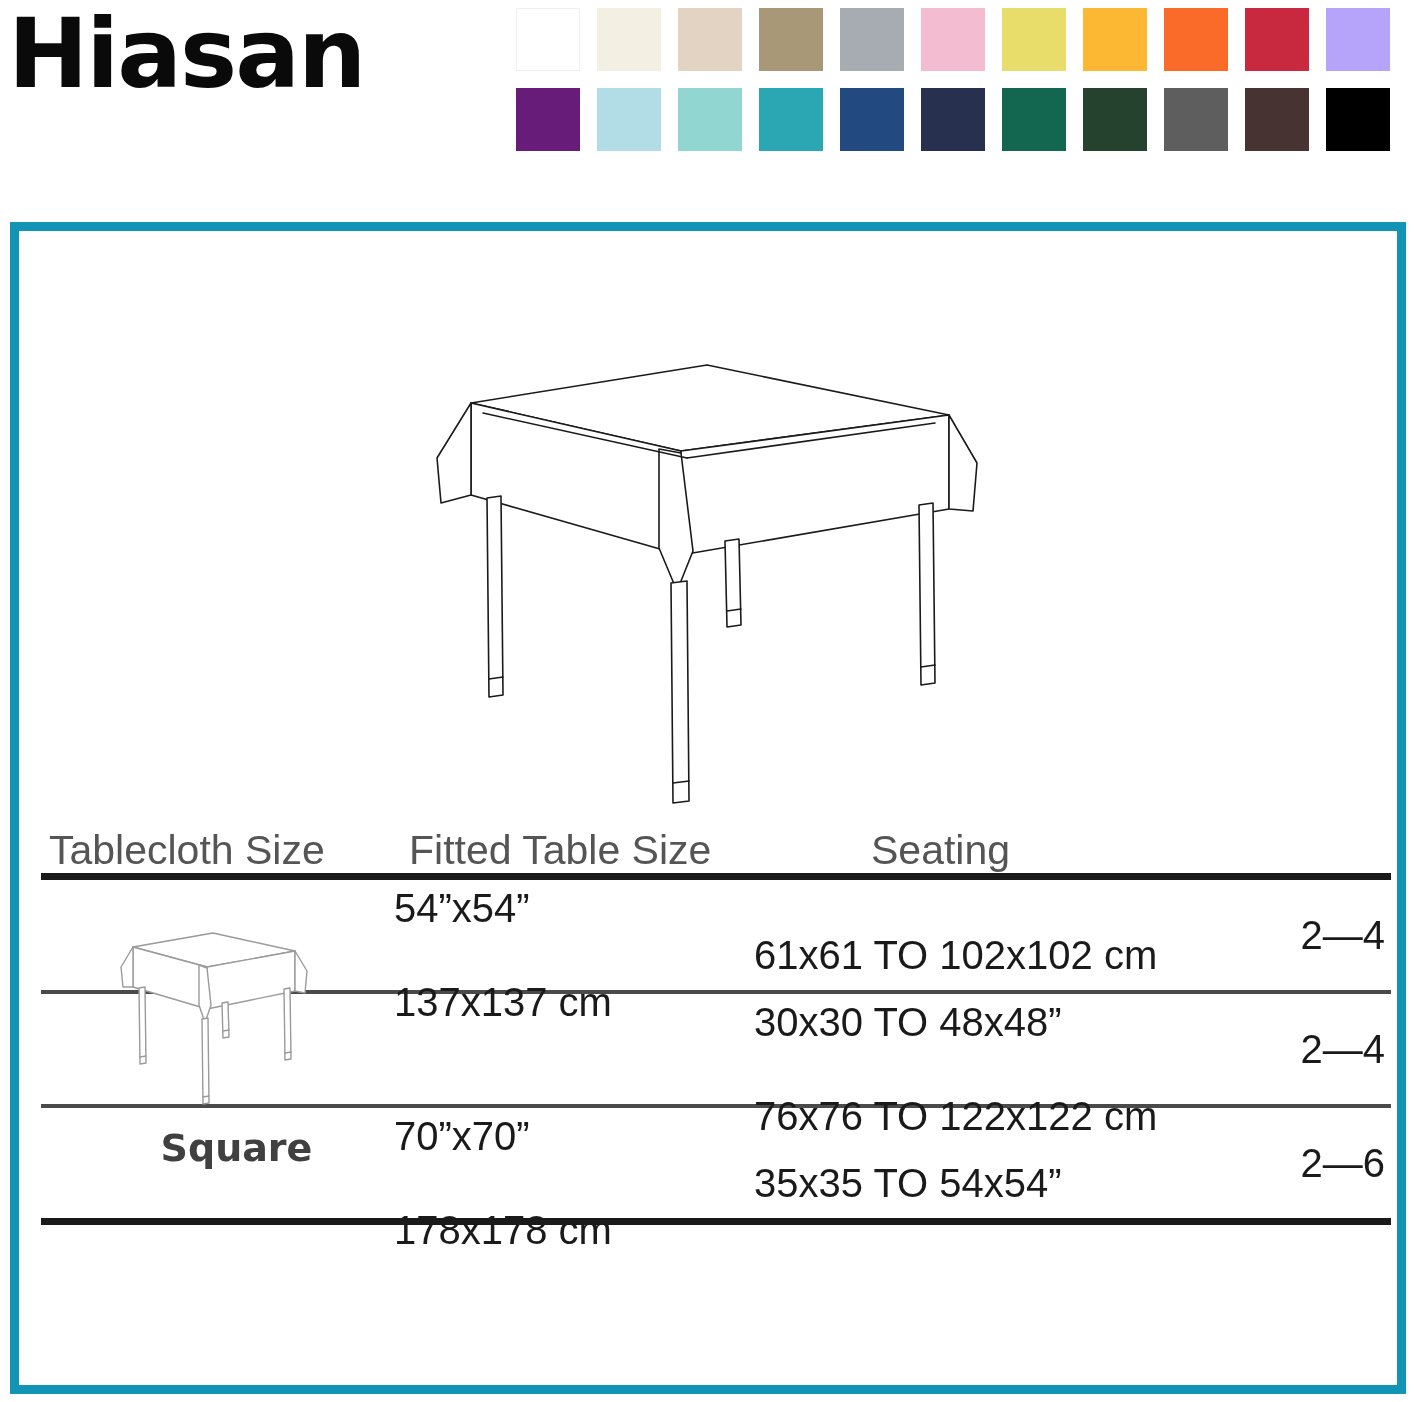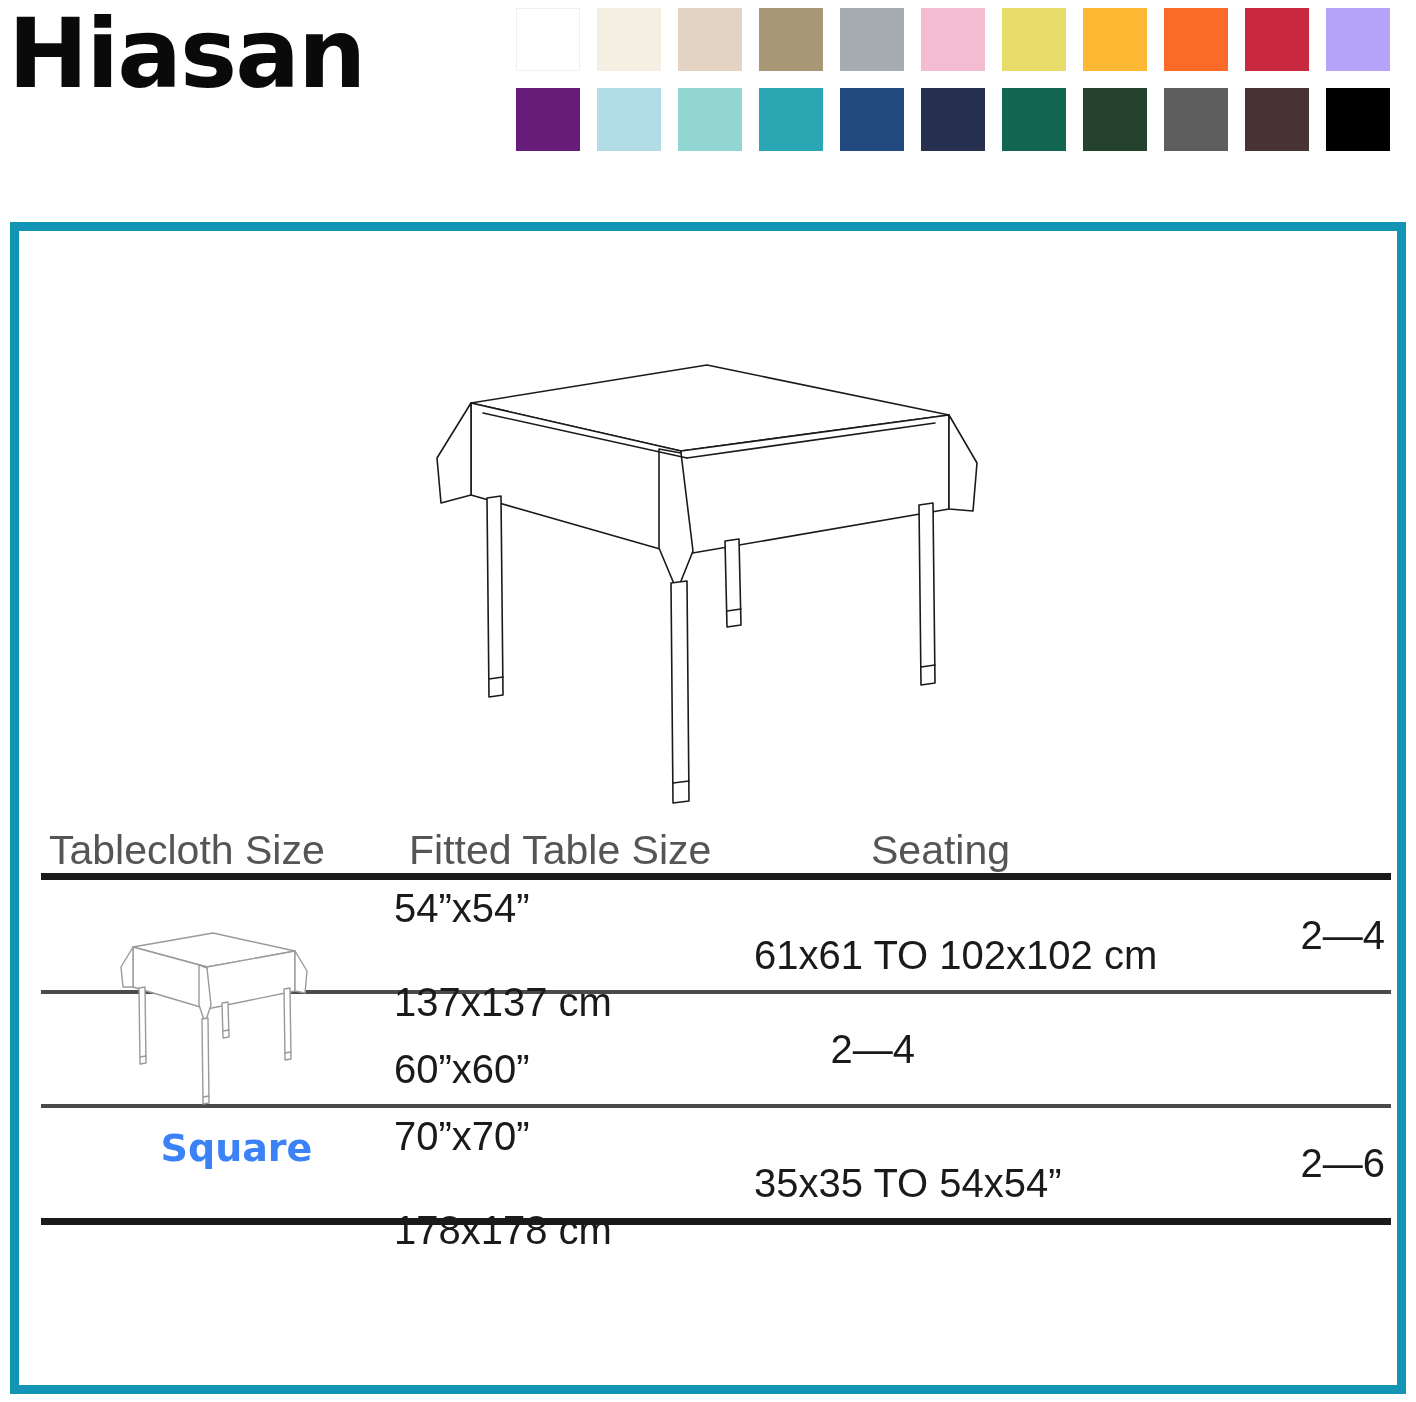--- a/index.html
+++ b/index.html
@@ -166,21 +166,21 @@
     flex-direction: column;
     align-items: center;
     justify-content: center;
   }
   #shape-icon { width: 205px; height: 200px; }
   #shape-icon svg { display: block; width: 100%; height: 100%; }
   #shape-label {
     margin-top: 12px;
     font-size: 38px;
     font-weight: 700;
-    color: #3b82f6;
+    color: #404040;
     font-family: "DejaVu Sans", sans-serif;
     line-height: 1;
     margin-left: 46px;
   }
 </style>
 </head>
 <body>
 
 <div id="page">
 
@@ -285,21 +285,26 @@
           <div class="seating-val">2—4</div>
         </div>
       </div>
 
       <div class="rule-thin"></div>
 
       <div class="data-row">
         <div class="col-shape"></div>
         <div class="col-cloth">
           <div class="cell-lines">
-            <span class="line">60”x60”</span>
+          </div>
+        </div>
+        <div class="col-fitted">
+          <div class="cell-lines">
+            <span class="line">30x30 TO 48x48”</span>
+            <span class="line">76x76 TO 122x122 cm</span>
           </div>
         </div>
         <div class="col-seating">
           <div class="seating-val">2—4</div>
         </div>
       </div>
 
       <div class="rule-thin"></div>
 
       <div class="data-row">

